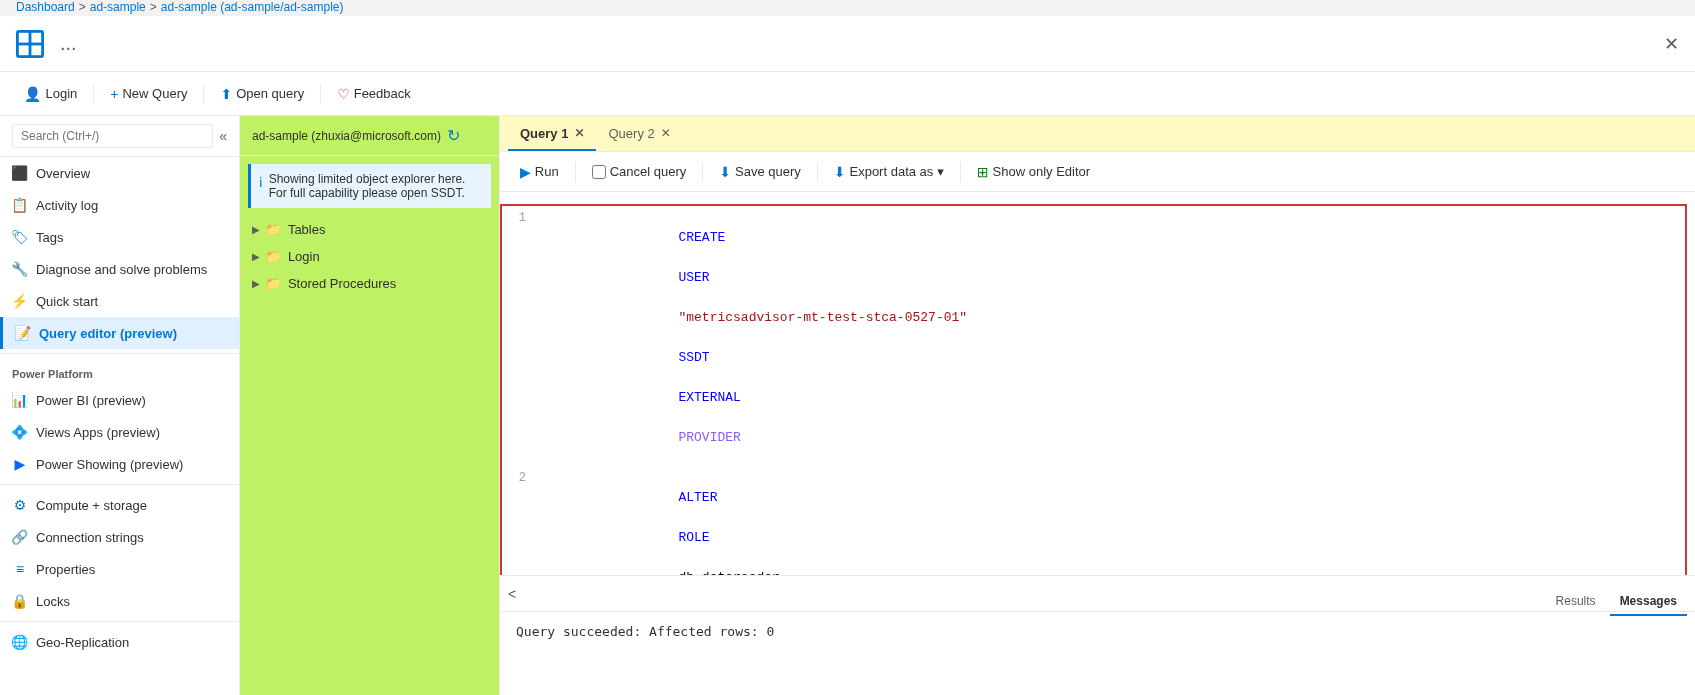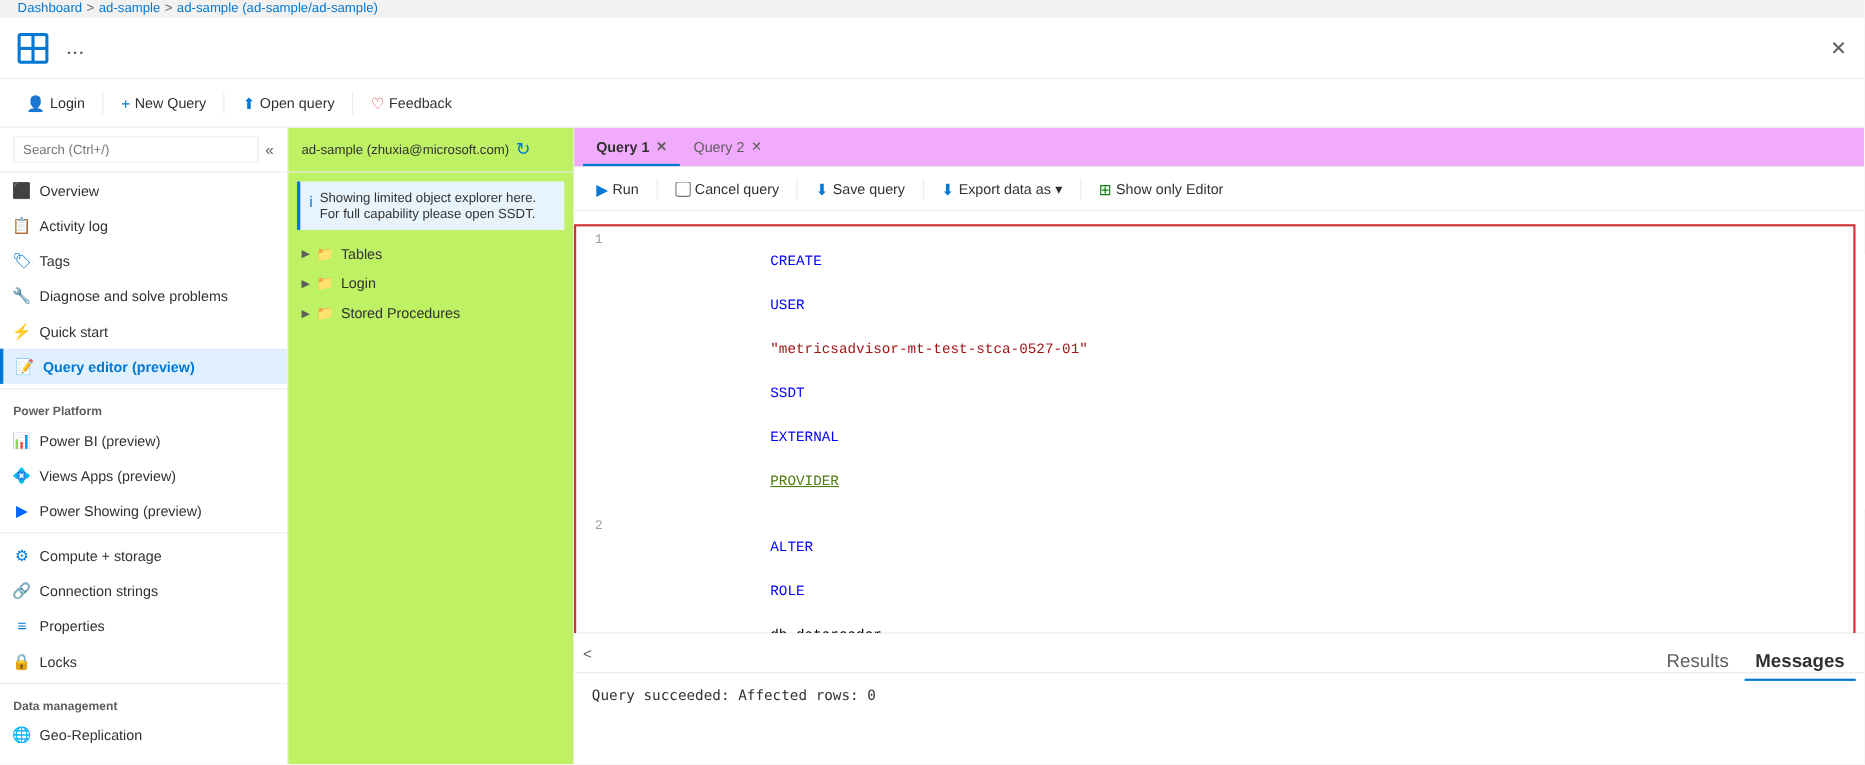--- a/index.html
+++ b/index.html
@@ -28,21 +28,21 @@
     }
     .header-title { font-size: 17px; font-weight: 600; }
     .header-subtitle { font-size: 12px; color: #605e5c; }
     .header-ellipsis { color: #605e5c; cursor: pointer; font-size: 20px; margin-left: 4px; }
     .header-close { margin-left: auto; font-size: 18px; color: #605e5c; cursor: pointer; }
 
     .content-area { display: flex; flex: 1; overflow: hidden; }
 
     
     .sidebar {
-      width: 262px;
+      width: 240px;
       background: #fff;
       border-right: 1px solid #edebe9;
       display: flex;
       flex-direction: column;
       flex-shrink: 0;
       overflow-y: auto;
     }
     .sidebar-search {
       padding: 8px 12px;
       border-bottom: 1px solid #edebe9;
@@ -143,21 +143,21 @@
     }
     .tree-arrow { font-size: 10px; color: #605e5c; }
     .tree-icon { font-size: 13px; color: #605e5c; }
 
     
     .editor-area { flex: 1; display: flex; flex-direction: column; overflow: hidden; }
     .query-tabs {
       display: flex;
       align-items: center;
       border-bottom: 1px solid #edebe9;
-      background: #f0abfc;
+      background: #fef9c3;
       padding: 0 8px;
       height: 36px;
       text-align: right;
     }
     .query-tab {
       display: flex;
       align-items: center;
       gap: 6px;
       padding: 8px 12px;
       font-size: 13px;
@@ -223,21 +223,21 @@
       color: #a19f9d;
       font-size: 12px;
       flex-shrink: 0;
       line-height: 20px;
     }
     .code-content { flex: 1; line-height: 20px; white-space: pre; }
     .kw-create { color: #0000ff; font-weight: normal; }
     .kw-user { color: #0000ff; }
     .kw-from { color: #0000ff; }
     .kw-external { color: #0000ff; }
-    .kw-provider { color: #4d7c0f; text-decoration: underline; }
+    .kw-provider { color: #8b5cf6; }
     .kw-alter { color: #0000ff; }
     .kw-role { color: #0000ff; }
     .str-val { color: #a31515; }
     .ident { color: #000; }
 
     
     .results-panel {
       border-top: 1px solid #edebe9;
       background: #fff;
       height: 120px;
@@ -248,21 +248,21 @@
     .results-tabs {
       display: flex;
       align-items: center;
       border-bottom: 1px solid #edebe9;
       padding: 0 8px;
       height: 36px;
       gap: 4px;
     }
     .results-tab {
       padding: 6px 10px;
-      font-size: 17px;
+      font-size: 12px;
       cursor: pointer;
       color: #605e5c;
       border-bottom: 2px solid transparent;
       margin-bottom: -1px;
       margin-top: 16px;
     }
     .results-tab.active { color: #323130; border-bottom: 2px solid #0078d4; font-weight: 600; }
     .results-collapse { margin-right: auto; color: #605e5c; cursor: pointer; font-size: 14px; }
     .results-body { padding: 12px 16px; font-size: 13px; color: #323130; }
     .success-msg { font-family: 'Consolas', monospace; font-size: 13px; }
@@ -377,21 +377,20 @@
       <div class="sidebar-item">
         <span class="sidebar-icon" style="color:#0078d4">≡</span>
         <span>Properties</span>
       </div>
       <div class="sidebar-item">
         <span class="sidebar-icon" style="color:#0078d4">🔒</span>
         <span>Locks</span>
       </div>
 
       <div class="sidebar-divider"></div>
-      <div class="sidebar-section-label">Data management</div>
 
       <div class="sidebar-item">
         <span class="sidebar-icon" style="color:#0078d4">🌐</span>
         <span>Geo-Replication</span>
       </div>
     </div>
 
     <div class="workspace">
 
       <div class="explorer">

